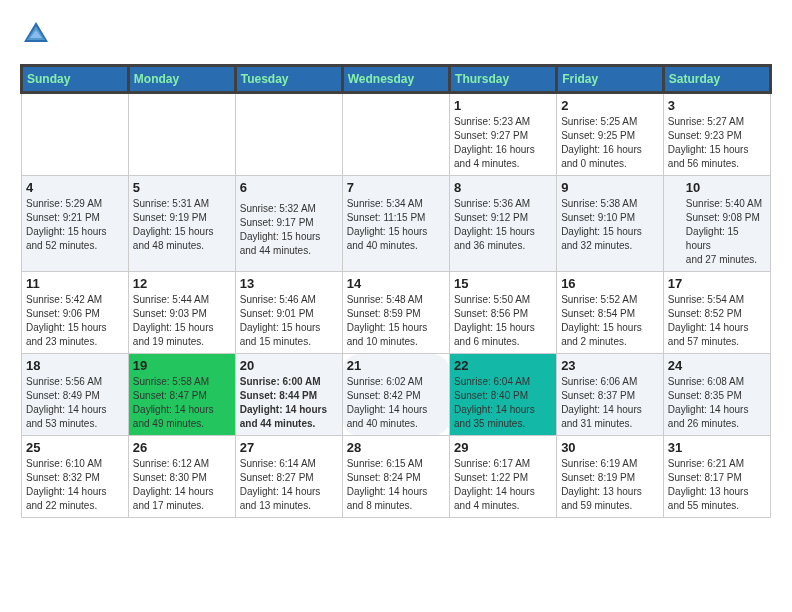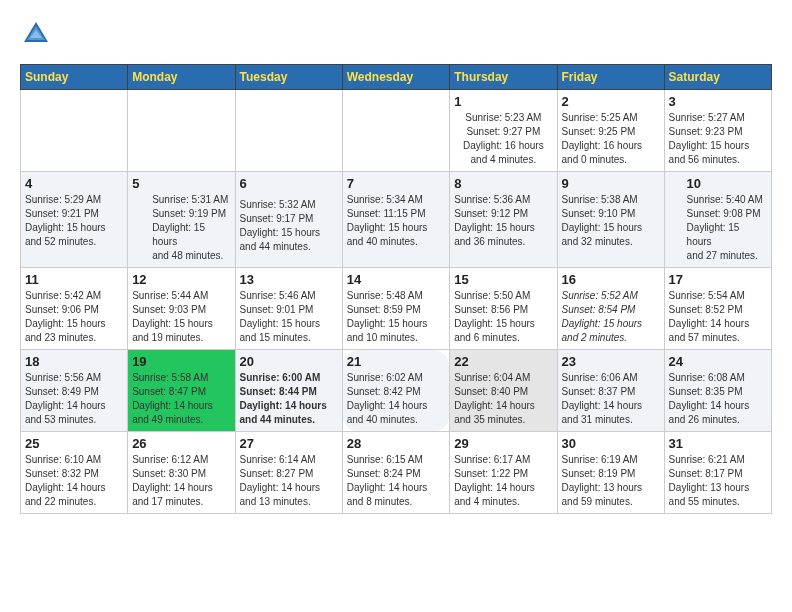--- a/index.html
+++ b/index.html
@@ -52,26 +52,26 @@
       font-size: 16px;
       color: #444;
     }
     .calendar {
       width: 100%;
       border-collapse: collapse;
       font-size: 10.5px;
     }
     .calendar th {
       background: #2a6cb0;
-      color: #fde047;
+      color: #86efac;
       padding: 5px 4px;
       text-align: left;
       font-size: 12px;
       font-weight: bold;
-      border: 1px solid #404040;
+      border: 3px solid #404040;
     }
     .calendar td {
       border: 1px solid #ccc;
       vertical-align: top;
       padding: 4px 4px;
       width: 108px;
       min-height: 80px;
       background: #fff;
     }
     .calendar tr:nth-child(even) td {
@@ -129,21 +129,21 @@
       </tr>
   </thead>
   <tbody id="calendar-body">
   <tr>
         <td class="empty-cell"></td>
         <td class="empty-cell"></td>
         <td class="empty-cell"></td>
         <td class="empty-cell"></td>
         <td>
           <span class="day-number">1</span>
-          <div class="day-info" style="white-space: pre-line; text-align: center;">Sunrise: 5:23 AM
+          <div class="day-info" style="white-space: pre-line;">Sunrise: 5:23 AM
 Sunset: 9:27 PM
 Daylight: 16 hours
 and 4 minutes.</div>
         </td>
         <td>
           <span class="day-number">2</span>
           <div class="day-info" style="white-space: pre-line;">Sunrise: 5:25 AM
 Sunset: 9:25 PM
 Daylight: 16 hours
 and 0 minutes.</div>
@@ -159,21 +159,21 @@
       <tr>
         <td style="background: rgb(240, 244, 248);">
           <span class="day-number">4</span>
           <div class="day-info" style="white-space: pre-line;">Sunrise: 5:29 AM
 Sunset: 9:21 PM
 Daylight: 15 hours
 and 52 minutes.</div>
         </td>
         <td style="background: rgb(240, 244, 248);">
           <span class="day-number">5</span>
-          <div class="day-info" style="white-space: pre-line; margin-left: 20px;">Sunrise: 5:31 AM
+          <div class="day-info" style="white-space: pre-line;">Sunrise: 5:31 AM
 Sunset: 9:19 PM
 Daylight: 15 hours
 and 48 minutes.</div>
         </td>
         <td style="background: rgb(240, 244, 248);">
           <span class="day-number">6</span>
           <div class="day-info" style="white-space: pre-line; margin-top: 7px;">Sunrise: 5:32 AM
 Sunset: 9:17 PM
 Daylight: 15 hours
 and 44 minutes.</div>
@@ -238,21 +238,21 @@
         </td>
         <td>
           <span class="day-number">15</span>
           <div class="day-info" style="white-space: pre-line;">Sunrise: 5:50 AM
 Sunset: 8:56 PM
 Daylight: 15 hours
 and 6 minutes.</div>
         </td>
         <td>
           <span class="day-number">16</span>
-          <div class="day-info" style="white-space: pre-line; font-style: italic;">Sunrise: 5:52 AM
+          <div class="day-info" style="white-space: pre-line;">Sunrise: 5:52 AM
 Sunset: 8:54 PM
 Daylight: 15 hours
 and 2 minutes.</div>
         </td>
         <td>
           <span class="day-number">17</span>
           <div class="day-info" style="white-space: pre-line;">Sunrise: 5:54 AM
 Sunset: 8:52 PM
 Daylight: 14 hours
 and 57 minutes.</div>
@@ -280,21 +280,21 @@
 Daylight: 14 hours
 and 44 minutes.</div>
         </td>
         <td style="background: rgb(240, 244, 248); border-radius: 18px;">
           <span class="day-number">21</span>
           <div class="day-info" style="white-space: pre-line;">Sunrise: 6:02 AM
 Sunset: 8:42 PM
 Daylight: 14 hours
 and 40 minutes.</div>
         </td>
-        <td style="background: #e5e5e5;">
+        <td style="background: #14b8a6;">
           <span class="day-number">22</span>
           <div class="day-info" style="white-space: pre-line;">Sunrise: 6:04 AM
 Sunset: 8:40 PM
 Daylight: 14 hours
 and 35 minutes.</div>
         </td>
         <td style="background: rgb(240, 244, 248);">
           <span class="day-number">23</span>
           <div class="day-info" style="white-space: pre-line;">Sunrise: 6:06 AM
 Sunset: 8:37 PM

